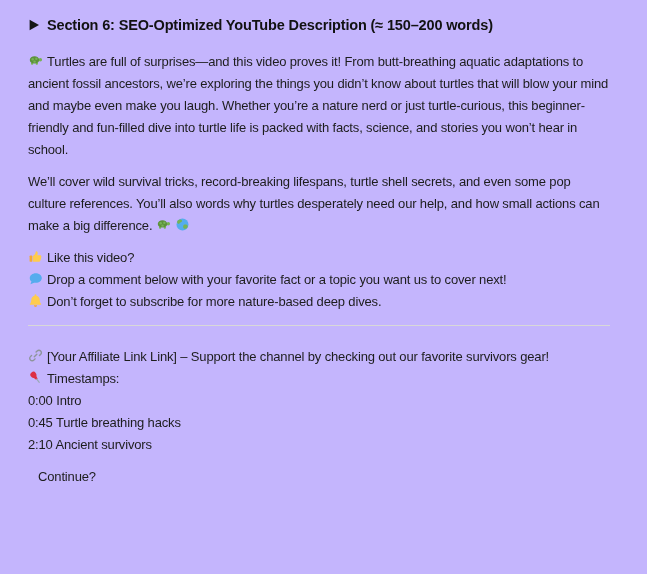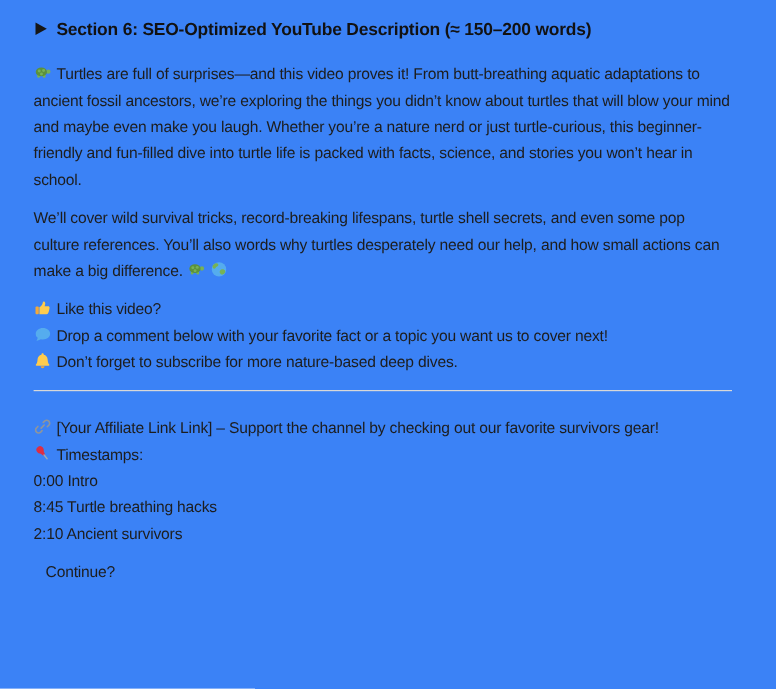--- a/index.html
+++ b/index.html
@@ -4,21 +4,21 @@
 <style>
   html,body{margin:0;padding:0;background:#ffffff;}
   .page{
     position:relative;
     width:647px;height:574px;
     box-sizing:border-box;
     padding:13px 37px 10px 28px;
     overflow:hidden;
     font-family:"Liberation Sans","DejaVu Sans",sans-serif;
     font-size:13px;line-height:22px;letter-spacing:-0.15px;
-    color:#1d1d1d;background:#3b82f6;
+    color:#1d1d1d;background:#c4b5fd;
   }
   .heading{
     font-size:14.5px;line-height:24px;font-weight:700;
     color:#121212;margin:0 0 14px 0;
   }
   .tri{display:inline-block;width:12px;height:12px;margin-right:7px;vertical-align:-1px;}
   .tri svg{display:block;width:100%;height:100%;}
   p{margin:0 0 10px 0;}
   p.continue{margin:10px;font-weight:700;}
   hr.divider{border:0;border-top:1px solid #d8d8d8;margin:12px 0 20px 0;}
@@ -71,15 +71,15 @@
   <p><span class="emoji"><svg viewBox="0 0 16 16" fill="none" stroke="#8e959c" stroke-width="1.5" stroke-linecap="round">
           <path d="M6.7 9.3l2.7-2.7"></path>
           <path d="M8.6 4.3l1.2-1.2a2.6 2.6 0 0 1 3.7 3.7l-1.3 1.2"></path>
           <path d="M7.5 11.6l-1.2 1.3a2.6 2.6 0 0 1-3.7-3.7l1.2-1.3"></path>
         </svg></span><strong>[Your Affiliate Link Link]</strong><span> – Support the channel by checking out our favorite survivors gear!</span><br><span class="emoji"><svg viewBox="0 0 16 16">
           <g transform="rotate(-38 8 8)">
             <circle cx="8" cy="4.3" r="3.2" fill="#dd2e44"></circle>
             <path fill="#dd2e44" d="M6.1 6.4h3.8L9 10.4H7z"></path>
             <path d="M8 10.2v4.3" stroke="#99aab5" stroke-width="1.3" stroke-linecap="round"></path>
           </g>
-        </svg></span><strong>Timestamps:</strong><br><span>0:00 Intro</span><br><span>8:45 Turtle breathing hacks</span><br><span>2:10 Ancient survivors</span><br></p>
+        </svg></span><strong>Timestamps:</strong><br><span>0:00 Intro</span><br><span>0:45 Turtle breathing hacks</span><br><span>2:10 Ancient survivors</span><br></p>
   <p class="continue"><strong>Continue?</strong></p>
 </div>
 
 </body></html>

